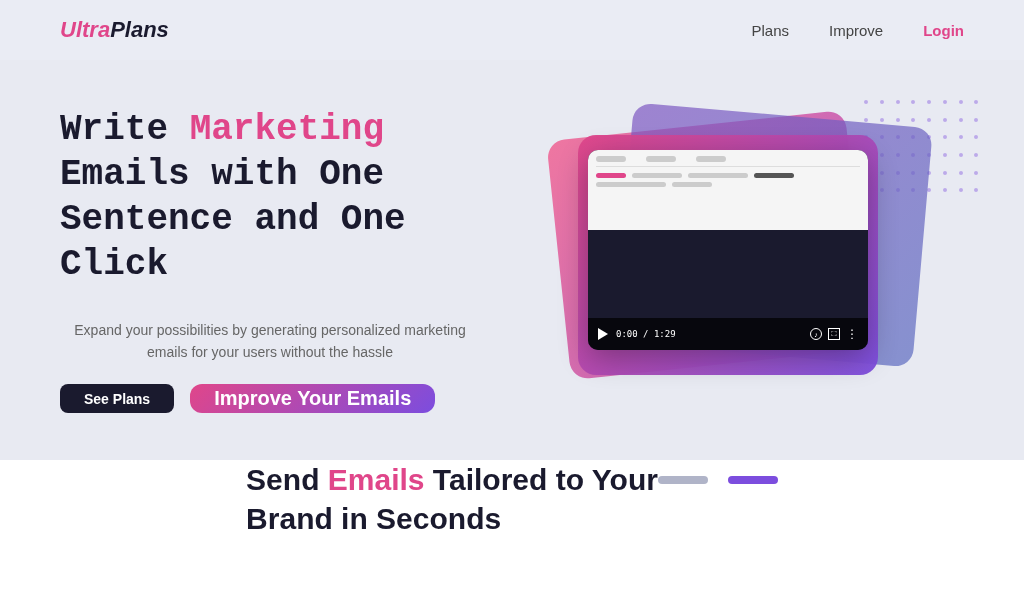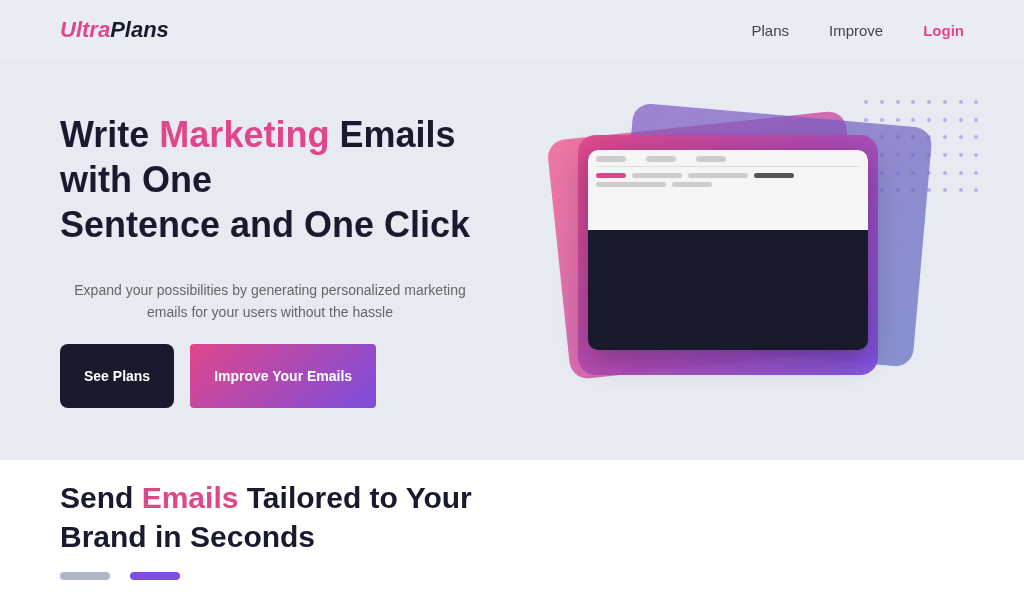--- a/index.html
+++ b/index.html
@@ -51,20 +51,21 @@
     .hero-left {
       flex: 1;
       max-width: 480px;
     }
     .hero-title {
       font-size: 36px;
       font-weight: 800;
       color: #1a1a2e;
       line-height: 1.25;
       margin-bottom: 32px;
+      font-family: Liberation Mono, monospace;
     }
     .hero-title .highlight {
       color: #e0468a;
     }
     .hero-subtitle {
       font-size: 14px;
       color: #666;
       line-height: 1.6;
       margin-bottom: 21px;
       max-width: 420px;
@@ -81,23 +82,23 @@
       border-radius: 8px;
       padding: 4px 24px;
       font-size: 14px;
       font-weight: 600;
       cursor: pointer;
     }
     .btn-improve {
       background: linear-gradient(135deg, #e0468a, #7c4dde);
       color: #fff;
       border: none;
-      border-radius: 4px;
-      padding: 24px 24px;
-      font-size: 14px;
+      border-radius: 12px;
+      padding: 3px 24px;
+      font-size: 20px;
       font-weight: 600;
       cursor: pointer;
     }
 
     
     .hero-right {
       flex: 1;
       display: flex;
       align-items: center;
       justify-content: center;
@@ -267,21 +268,21 @@
       height: 4px;
       background: #7c4dde;
       border-radius: 50%;
     }
 
     
     .second-section {
       background: #fff;
       height: 138px;
       display: flex;
-      flex-direction: column;
+      flex-direction: row;
       align-items: flex-start;
       justify-content: center;
       padding: 0 60px;
     }
     .second-title {
       font-size: 30px;
       font-weight: 800;
       color: #1a1a2e;
       line-height: 1.3;
     }
@@ -403,20 +404,35 @@
             <div class="video-app-pill dark"></div>
           </div>
           <div class="video-app-row">
             <div class="video-app-pill gray" style="width:70px"></div>
             <div class="video-app-pill gray" style="width:40px"></div>
           </div>
         </div>
         <div class="video-app-content">
           
         </div>
+        <div class="video-controls">
+          <div style="display:flex;align-items:center;gap:8px">
+            <div class="video-play"></div>
+            <span class="video-time">0:00 / 1:29</span>
+          </div>
+          <div class="video-icons">
+            <div class="video-icon-circle">
+              <span style="color:#fff;font-size:7px">♪</span>
+            </div>
+            <div class="video-icon-sq">
+              <span style="color:#fff;font-size:7px">⛶</span>
+            </div>
+            <span style="color:#fff;font-size:12px;cursor:pointer">⋮</span>
+          </div>
+        </div>
       </div>
     </div>
   </div>
 </section>
 
 <section class="second-section">
   <h2 class="second-title">
     Send <span class="highlight">Emails</span> Tailored to Your<br>Brand in Seconds
   </h2>
   <div class="scroll-row">

